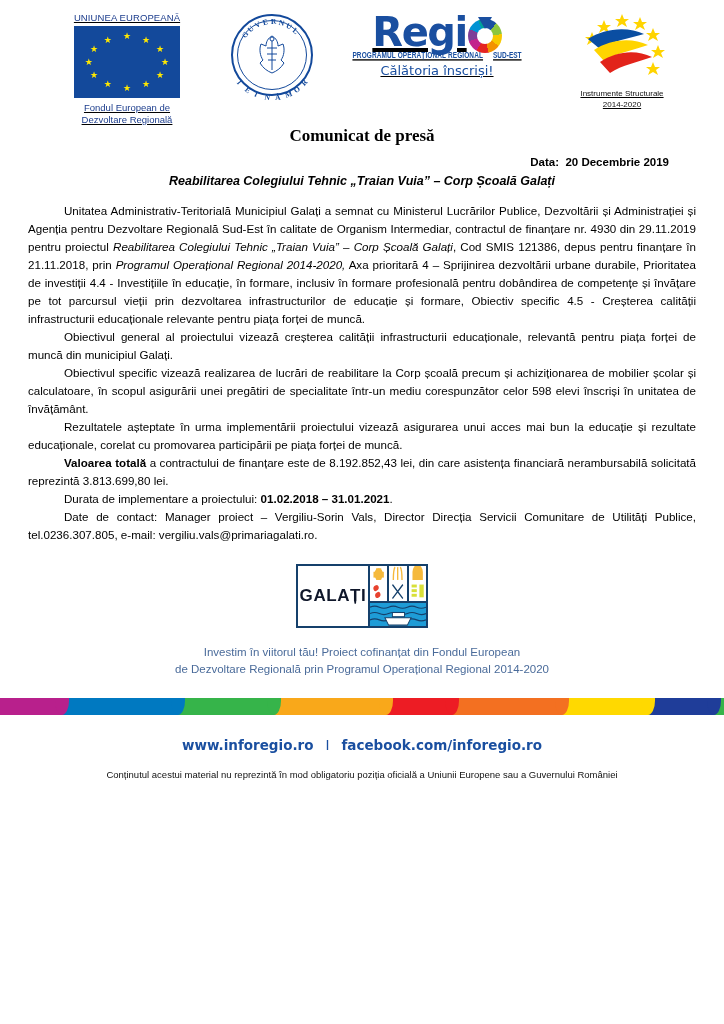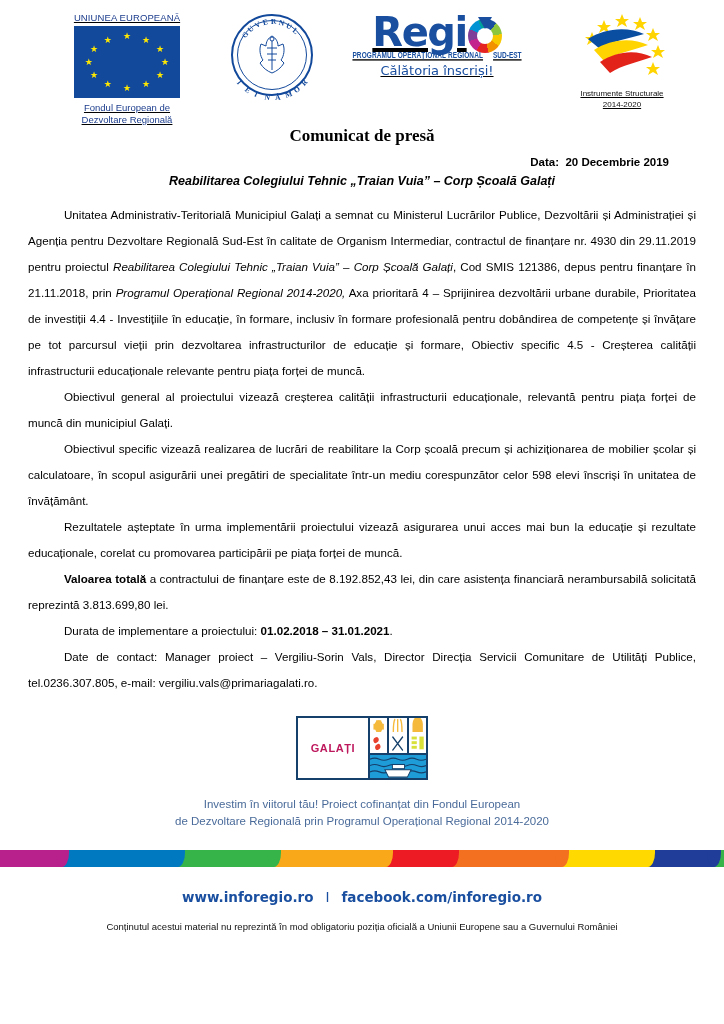--- a/index.html
+++ b/index.html
@@ -235,21 +235,21 @@
     font-size: 12.5px;
     font-weight: bold;
     font-style: italic;
     margin: 6px 0 0 0;
   }
 
   
   .body-text {
     margin: 14px 28px 0 28px;
     font-size: 11.6px;
-    line-height: 26px;
+    line-height: 18px;
     text-align: justify;
     text-justify: inter-word;
   }
   .body-text p {
     margin: 0;
     text-indent: 36px;
   }
   .it { font-style: italic; }
   .bd { font-weight: bold; }
 
@@ -268,23 +268,23 @@
     background: #ffffff;
   }
   .galati-text-cell {
     flex: 1.25;
     display: flex;
     align-items: center;
     justify-content: center;
     border-right: 2.5px solid #15406b;
   }
   .galati-text {
-    font-size: 11px;
-    font-weight: bold;
-    color: #be185d;
+    font-size: 17px;
+    font-weight: bold;
+    color: #0f172a;
     letter-spacing: .6px;
   }
   .galati-art-cell {
     flex: 1;
     display: flex;
     flex-direction: column;
     position: relative;
   }
   .galati-art-top {
     flex: 1.5;

